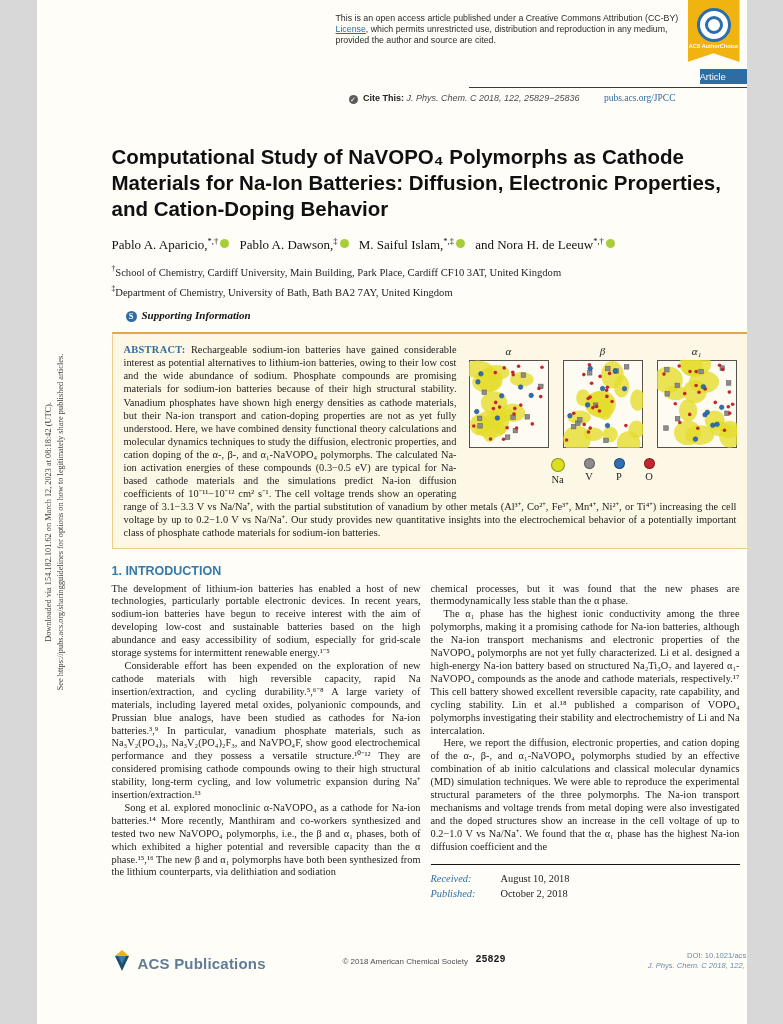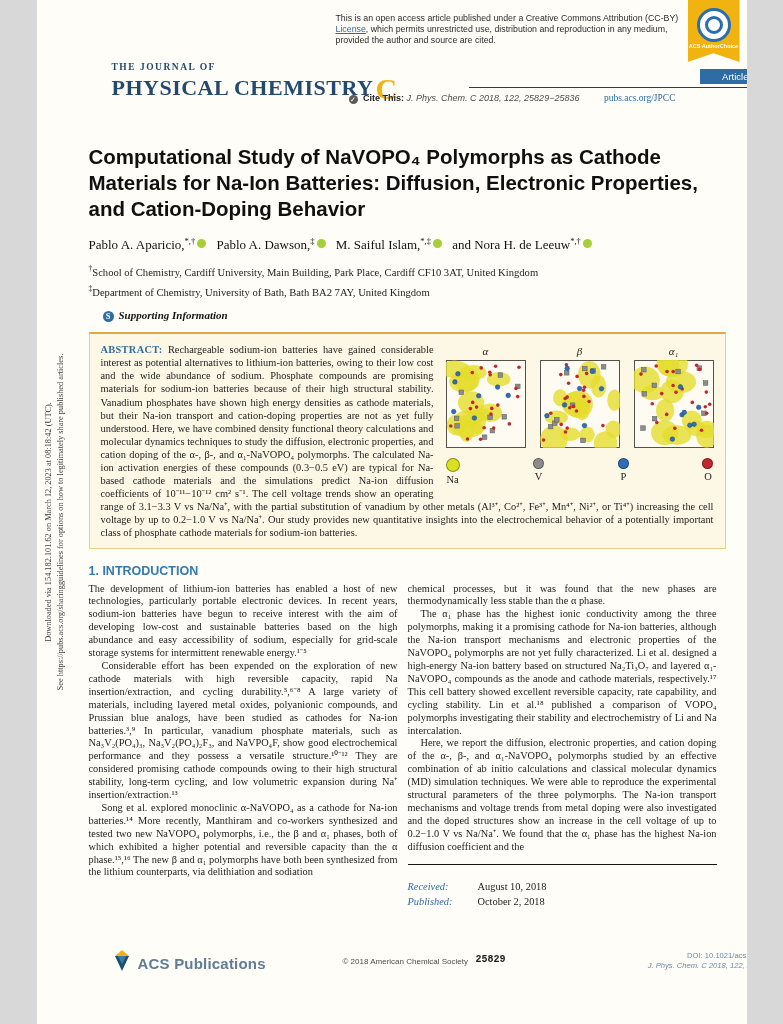--- a/index.html
+++ b/index.html
@@ -23,34 +23,34 @@
   .ac-circle::after{content:"";position:absolute;left:5px;top:5px;width:12px;height:12px;border-radius:50%;
              border:3px solid #2a6db0;}
   .ac-label{font-size:5.5px;color:#fff;font-family:"Liberation Sans",sans-serif;font-weight:bold;}
   .journal-logo{position:absolute;left:75px;top:62px;color:var(--masthead-blue);}
   .jl-top{font-size:9.5px;font-weight:bold;letter-spacing:1.5px;font-family:"Liberation Serif",serif;}
   .jl-name{font-size:22px;font-weight:bold;letter-spacing:0.5px;font-family:"Liberation Serif",serif;}
   .jl-letter{font-size:30px;font-weight:bold;color:var(--gold);font-family:"Liberation Serif",serif;
              vertical-align:-4px;margin-left:2px;}
   .head-rule{position:absolute;left:432px;top:87px;width:280px;border-top:1.3px solid #3a3a3a;}
   .article-badge{position:absolute;left:663px;top:69px;width:49px;height:15px;background:var(--badge-blue);
-                 color:#fff;font-family:"Liberation Sans",sans-serif;font-size:9.5px;text-align:right;
+                 color:#fff;font-family:"Liberation Sans",sans-serif;font-size:9.5px;text-align:left;
                  line-height:15px;}
   .cite-row{position:absolute;left:312px;top:93px;font-size:9px;font-family:"Liberation Sans",sans-serif;
             color:#222;cursor:pointer;}
   .cite-icon{display:inline-block;width:9px;height:9px;border-radius:50%;background:#5a5a5a;color:#fff;
              font-size:7px;line-height:9px;text-align:center;vertical-align:-1px;margin-right:3px;}
   .cite-icon::before{content:"✓";}
   .cite-label{font-weight:bold;}
   .cite-ref{font-style:italic;color:#4c4c4c;}
   .site-link{position:absolute;right:71px;top:93px;font-size:9.5px;color:var(--link-blue);
              font-family:Liberation Serif, serif;cursor:pointer;}
 
   
-  .content{margin-left:52px;width:637px;}
+  .content{margin-left:75px;width:637px;}
   .title{margin-top:26px;font-family:"Liberation Sans",sans-serif;font-weight:bold;font-size:20.5px;
          line-height:26px;color:#101010;}
   .authors{margin-top:9px;font-size:13px;color:#111;}
   .authors sup{font-size:8.5px;}
   .orcid{display:inline-block;width:9px;height:9px;border-radius:50%;background:var(--orcid-green);
          margin:0 7px 0 2px;vertical-align:1px;cursor:pointer;}
   .affil{margin-top:8px;font-size:10.6px;line-height:16px;color:#1c1c1c;}
   .affil sup{font-size:7.5px;}
   .supporting{margin-top:9px;margin-left:14px;font-size:11px;font-weight:bold;font-style:italic;color:#141414;}
   .si-badge{display:inline-block;width:11px;height:11px;border-radius:50%;background:var(--badge-blue);
@@ -59,35 +59,35 @@
 
   
   .abstract{margin-top:10px;background:var(--abstract-bg);border:1px solid var(--abstract-border);
             border-top:2px solid #e2a843;padding:9px 11px 8px 11px;font-size:10.4px;line-height:13.1px;
             text-align:justify;color:#222;}
   .abs-label{font-weight:bold;color:var(--accent-blue);letter-spacing:0.3px;}
   .abs-figure{float:right;width:268px;margin:2px 0 4px 12px;text-align:center;}
   .panel-row{display:flex;justify-content:space-between;}
   .panel{width:80px;}
   .panel-label{font-size:11px;font-style:italic;margin-bottom:2px;}
-  .legend{margin-top:7px;display:flex;justify-content:space-between;gap:19px;}
+  .legend{margin-top:7px;display:flex;justify-content:center;gap:19px;}
   .legend-item{text-align:center;}
   .legend-dot{display:block;width:9px;height:9px;border-radius:50%;margin:0 auto 1px auto;border:0.5px solid rgba(0,0,0,.35);}
   .legend-dot.big{width:12px;height:12px;}
   .legend-label{font-size:10.5px;}
 
   
   .section-head{margin:15px 0 5px 0;font-family:"Liberation Sans",sans-serif;font-weight:bold;
                 font-size:12.5px;color:var(--heading-blue);}
   .cols{display:flex;gap:10px;}
   .col{width:309px;font-size:10.35px;line-height:12.9px;text-align:justify;}
   .col p{margin:0;}
   .col p.ind{text-indent:13px;}
 
-  .dates{margin-top:10px;border-top:1.4px solid #151515;padding-top:14px;font-size:10.4px;line-height:15.5px;}
+  .dates{margin-top:10px;border-top:1.4px solid #151515;padding-top:6px;font-size:10.4px;line-height:15.5px;}
   .date-label{display:inline-block;width:70px;font-style:italic;color:var(--date-blue);}
 
   
   .footer{position:absolute;left:75px;top:948px;width:682px;height:40px;
           font-family:"Liberation Sans",sans-serif;}
   .brand{position:absolute;left:0;top:2px;display:flex;align-items:flex-end;gap:6px;color:var(--footer-gray);
          font-size:15px;font-weight:bold;letter-spacing:0.2px;}
   .copyright{position:absolute;left:212px;top:9px;font-size:8px;color:#4e4e4e;padding-left:19px;}
   .page-num{position:absolute;left:364px;top:6px;font-size:10px;font-weight:bold;color:#1a1a1a;font-family:Liberation Mono, monospace;}
   .doi-block{position:absolute;right:0;top:3px;text-align:right;font-size:7.6px;line-height:9.5px;
@@ -107,24 +107,20 @@
   <div class="header">
     <div class="license-note"><span>This is an open access article published under a Creative Commons Attribution (CC-BY)</span>
       <span class="license-link">License</span><span>, which permits unrestricted use, distribution and reproduction in any medium, provided the author and source are cited.</span>
     </div>
 
     <div class="authorchoice">
       <div class="ac-circle"></div>
       <div class="ac-label">ACS AuthorChoice</div>
     </div>
 
-    <div class="journal-logo">
-      <div class="jl-top">THE JOURNAL OF</div>
-      <div><span class="jl-name">PHYSICAL CHEMISTRY</span><span class="jl-letter">C</span></div>
-    </div>
 
     <div class="head-rule"></div>
     <div class="article-badge">Article</div>
 
     <div class="cite-row">
       <span class="cite-icon"></span>
       <span class="cite-label">Cite This:</span>
       <span class="cite-ref">J. Phys. Chem. C 2018, 122, 25829−25836</span>
     </div>
     <div class="site-link">pubs.acs.org/JPCC</div>

